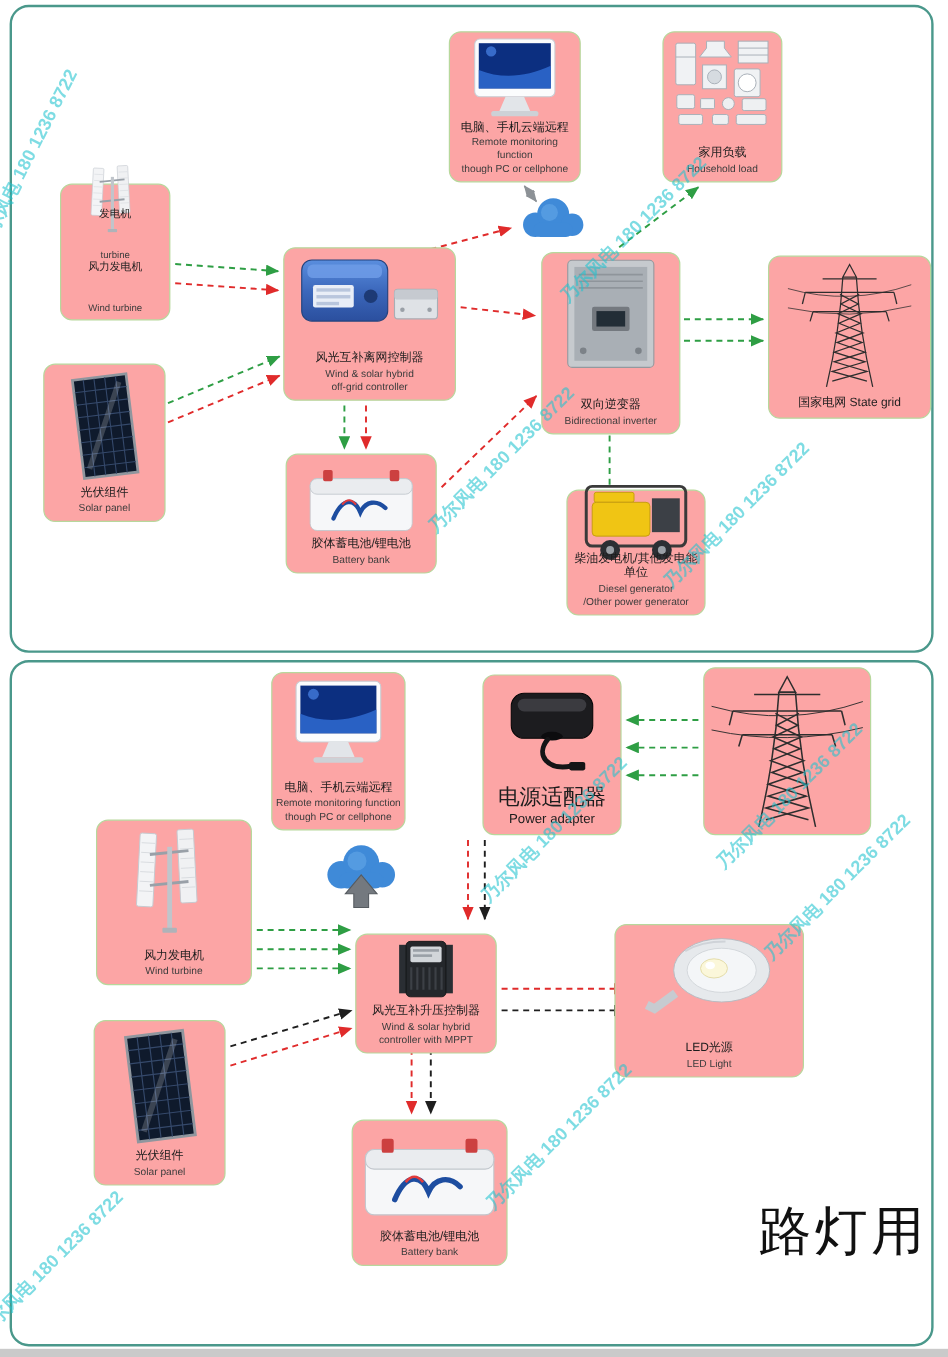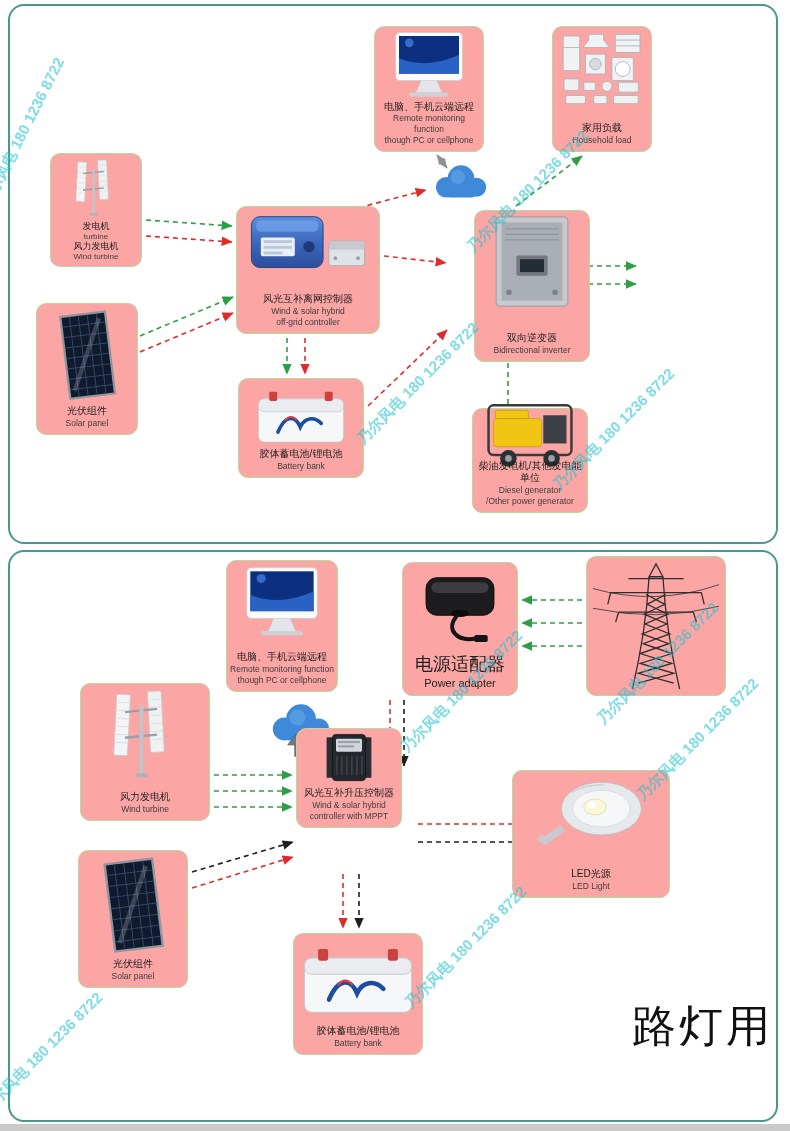--- a/index.html
+++ b/index.html
@@ -8,21 +8,21 @@
   .canvas { position:relative; width:790px; height:1131px; background:#fff; overflow:hidden; }
   .frame { position:absolute; border:2px solid #4a988b; border-radius:16px; background:#fff; z-index:1; }
   .arrows { position:absolute; left:0; top:0; z-index:2; }
   .node { position:absolute; display:flex; flex-direction:column; align-items:center; justify-content:space-between;
           background:#fca5a5; border:1.5px solid #b7d89c; border-radius:10px; padding:4px 3px 5px; z-index:3; }
   .node.noborder { border:none; background:transparent; padding:0; }
   .illus { flex:0 1 auto; width:100%; display:flex; align-items:center; justify-content:center; min-height:0; }
   .label { text-align:center; line-height:1.28; width:100%; }
   .zh { display:block; font-size:10px; color:#1d1d1d; }
   .en { display:block; font-size:8.5px; color:#3c3c3c; }
-  .sm .zh { font-size:9px; } .sm .en { font-size:8px; } .sm .label { line-height:1.18; }
+  .sm .zh { font-size:9px; } .sm .en { font-size:8px;margin-top:24px; } .sm .label { line-height:1.18; }
   .big .zh { font-size:18px;font-family:Liberation Serif, serif; } .big .en { font-size:11px; color:#1d1d1d; }
   .sec-title { position:absolute; font-size:44px; color:#111; font-weight:500; letter-spacing:3px; z-index:4; }
   .wm { position:absolute; color:rgba(32,195,206,0.58); font-size:15px; font-weight:bold; white-space:nowrap;
         transform-origin:left center; z-index:6; pointer-events:none; }
   .bottombar { position:absolute; left:0; bottom:0; width:100%; height:7px; background:#cacaca; z-index:7; }
   .defs-svg { position:absolute; width:0; height:0; overflow:hidden; }
 </style>
 </head>
 <body>
 
@@ -355,32 +355,42 @@
       <svg width="84" height="96" viewBox="0 0 100 128">
           <use href="#sym-solar"></use>
         </svg>
     </div>
     <div class="label">
       <span class="zh">光伏组件</span>
       <span class="en">Solar panel</span>
     </div>
   </div>
 
-  <div class="node" style="left:474px;top:210px;width:116px;height:152px">
+  <div class="node" style="left:451px;top:210px;width:116px;height:152px">
     <div class="illus">
       <svg width="92" height="94" viewBox="0 0 100 102">
           <use href="#sym-inverter"></use>
         </svg>
     </div>
     <div class="label">
       <span class="zh">双向逆变器</span>
       <span class="en">Bidirectional inverter</span>
     </div>
   </div>
 
+  <div class="node" style="left:640px;top:213px;width:136px;height:136px">
+    <div class="illus">
+      <svg width="126" height="106" viewBox="0 0 132 132">
+          <use href="#sym-tower"></use>
+        </svg>
+    </div>
+    <div class="label">
+      <span class="zh">国家电网 State grid</span>
+    </div>
+  </div>
 
   <div class="node" style="left:238px;top:378px;width:126px;height:100px">
     <div class="illus">
       <svg width="112" height="62" viewBox="0 0 124 86">
           <use href="#sym-battery"></use>
         </svg>
     </div>
     <div class="label">
       <span class="zh">胶体蓄电池/锂电池</span>
       <span class="en">Battery bank</span>
@@ -447,21 +457,21 @@
       <svg width="88" height="90" viewBox="0 0 90 112">
           <use href="#sym-wind"></use>
         </svg>
     </div>
     <div class="label">
       <span class="zh">风力发电机</span>
       <span class="en">Wind turbine</span>
     </div>
   </div>
 
-  <div class="node" style="left:296px;top:728px;width:106px;height:100px">
+  <div class="node" style="left:296px;top:778px;width:118px;height:100px">
     <div class="illus">
       <svg width="100" height="52" viewBox="0 0 110 72">
           <use href="#sym-mppt"></use>
         </svg>
     </div>
     <div class="label">
       <span class="zh">风光互补升压控制器</span>
       <span class="en">Wind &amp; solar hybrid</span>
       <span class="en">controller with MPPT</span>
     </div>

